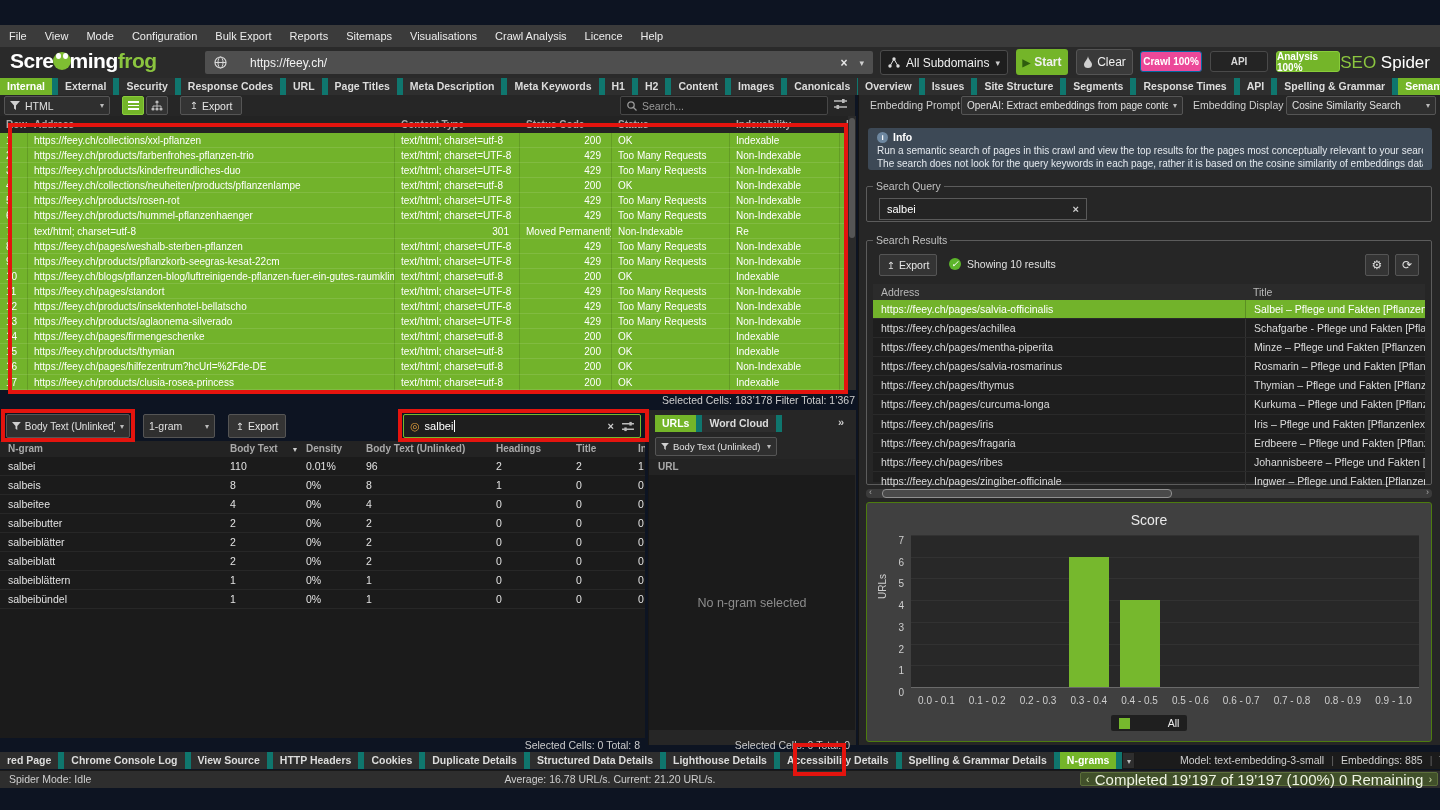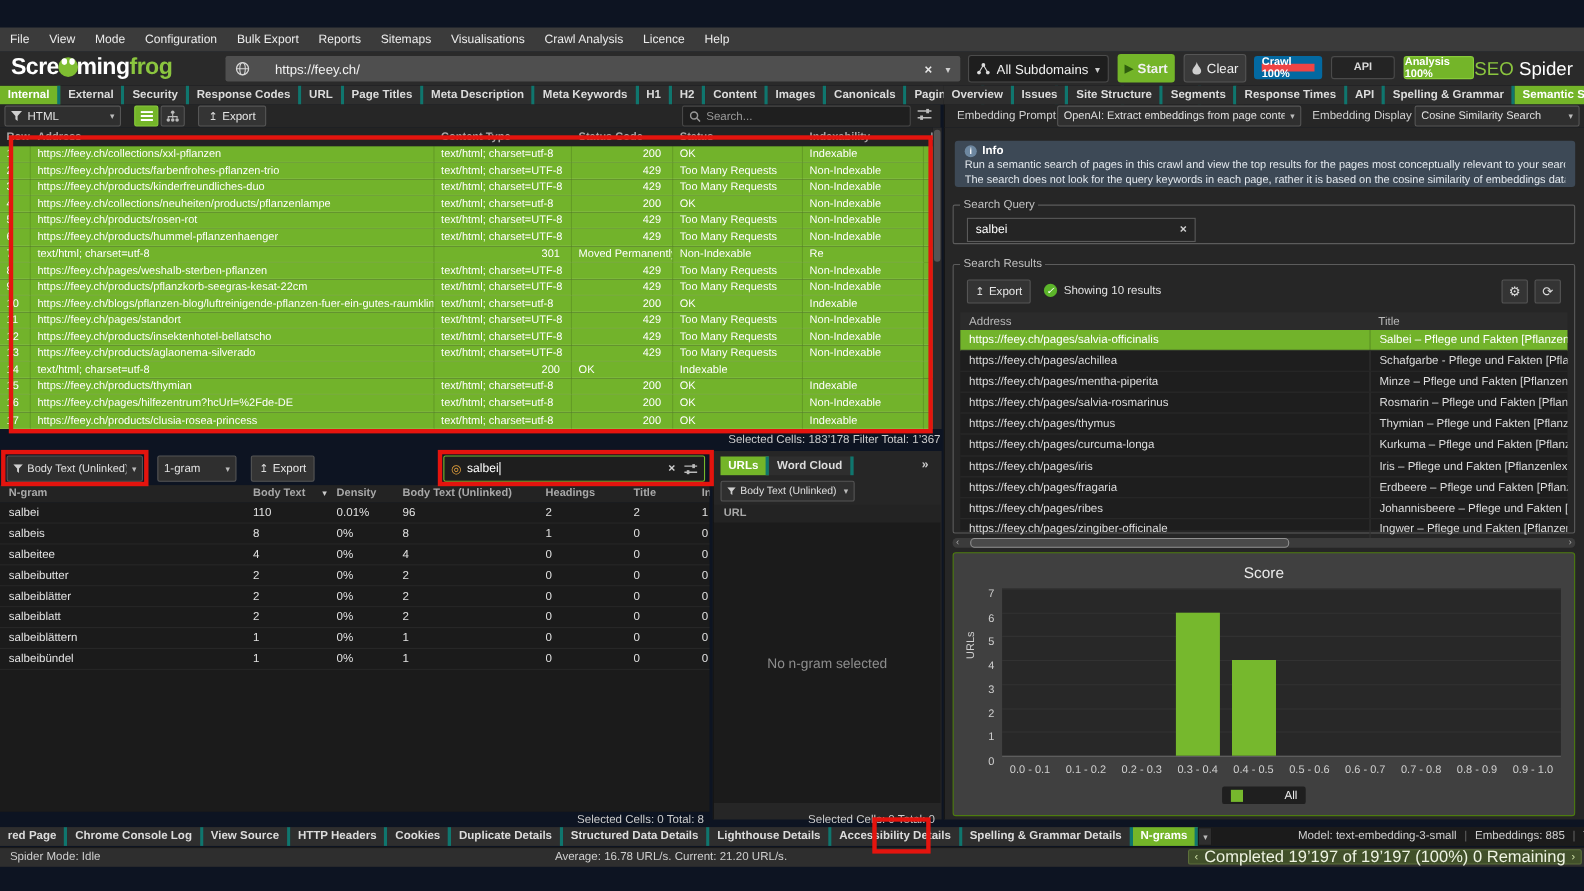--- a/index.html
+++ b/index.html
@@ -23,31 +23,31 @@
   #urlbar .url-text{font-size:12px;color:#f2f2f2;margin-left:7px;flex:1;padding-left:16px;}
   #urlbar .xi{color:#e8e8e8;font-size:12px;font-weight:bold;margin-right:12px;}
   #urlbar .ci{color:#cfcfcf;font-size:9px;}
   .toolbtn{box-sizing:border-box;border-radius:3px;display:flex;align-items:center;justify-content:center;font-size:12px;color:#f0f0f0;}
   #subdomains{left:880px;top:3px;width:128px;height:25px;background:#1e1e1e;border:1px solid #4b4b4b;justify-content:flex-start;padding:0 7px;}
   #subdomains .lbl{flex:1;margin-left:6px;font-size:12px;}
   #btn-start{left:1016px;top:2px;width:52px;height:26px;background:#74b529;font-weight:bold;}
   #btn-start .play{color:#2e5c0e;font-size:10px;margin-right:4px;}
   #btn-clear{left:1076px;top:2px;width:57px;height:26px;background:#3a3a3a;border:1px solid #555;}
   .badge{box-sizing:border-box;border-radius:3px;font-size:10px;font-weight:bold;display:flex;align-items:center;justify-content:center;}
-  #badge-crawl{left:1140px;top:4px;width:62px;height:21px;background:#ef4444;color:#fff;border:7px solid #0369a1;}
+  #badge-crawl{left:1140px;top:4px;width:62px;height:21px;background:#ec4899;color:#fff;border:1px solid #0369a1;}
   #badge-api{left:1210px;top:4px;width:58px;height:21px;background:#242424;color:#d8d8d8;border:1px solid #4a4a4a;}
   #badge-analysis{left:1276px;top:4px;width:64px;height:21px;background:#74b529;color:#fff;border:1px solid #88cc3a;}
   #brand{right:10px;top:6px;font-size:17px;color:#fff;}
   #brand .g{color:#8bc53f;}
 
   
   .tabrow{top:78px;height:17px;background:#1b1b1b;display:flex;align-items:stretch;}
   #tabrow-left{left:0;width:848px;}
   #tabrow-right{left:858px;width:582px;}
-  .tab{font-size:10.5px;font-weight:bold;color:#dcdcdc;background:#2e2e2e;padding:0 7px;line-height:17px;border-right:3px solid #0f766e;white-space:nowrap;}
+  .tab{font-size:10.5px;font-weight:bold;color:#dcdcdc;background:#2e2e2e;padding:0 7px;line-height:17px;border-right:6px solid #0f766e;white-space:nowrap;}
   .tab.active{background:#74b529;color:#fff;}
   .caretbox{width:13px;line-height:17px;text-align:center;font-size:8px;color:#bbb;background:#2e2e2e;border:1px solid #191919;box-sizing:border-box;}
   .spacer{flex:1;background:#1b1b1b;}
 
   
   #toolbar2{left:0;top:95px;width:855px;height:21px;background:#262626;}
   .dd{box-sizing:border-box;background:#2f2f2f;border:1px solid #555;border-radius:2px;display:flex;align-items:center;padding:0 5px;font-size:10.5px;color:#e0e0e0;}
   .dd .car{margin-left:auto;font-size:8px;color:#bbb;padding-left:5px;}
   #dd-html{left:4px;top:1px;width:106px;height:19px;}
   .viewbtn{box-sizing:border-box;width:22px;height:19px;border-radius:2px;display:flex;align-items:center;justify-content:center;}
@@ -455,20 +455,21 @@
         <div class="cell num">13</div>
         <div class="cell">https://feey.ch/products/aglaonema-silverado</div>
         <div class="cell">text/html; charset=UTF-8</div>
         <div class="cell code">429</div>
         <div class="cell">Too Many Requests</div>
         <div class="cell">Non-Indexable</div>
         <div class="cell">Cli</div>
       </div>
       <div class="urow ugrid">
         <div class="cell num">14</div>
+        <div class="cell">https://feey.ch/pages/firmengeschenke</div>
         <div class="cell">text/html; charset=utf-8</div>
         <div class="cell code">200</div>
         <div class="cell">OK</div>
         <div class="cell">Indexable</div>
         <div class="cell"></div>
       </div>
       <div class="urow ugrid">
         <div class="cell num">15</div>
         <div class="cell">https://feey.ch/products/thymian</div>
         <div class="cell">text/html; charset=utf-8</div>

